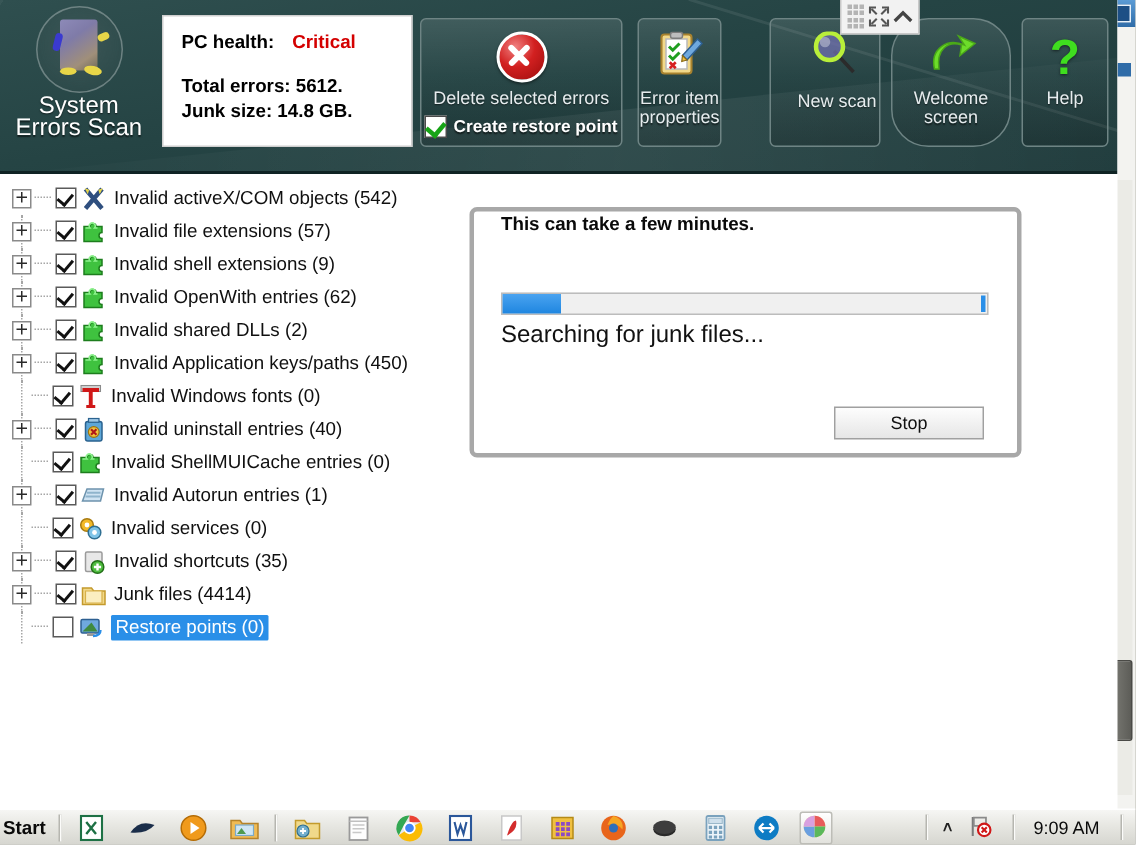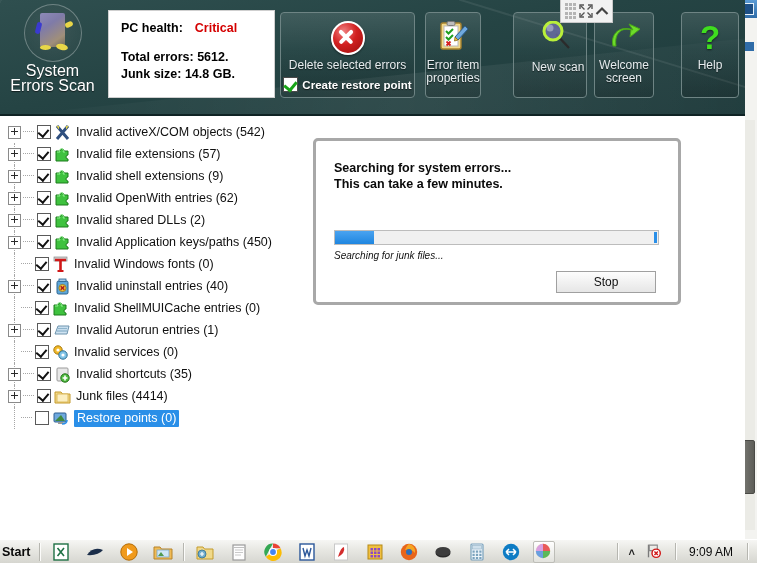--- a/index.html
+++ b/index.html
@@ -209,21 +209,21 @@
   }
   .tb-btn-label {
     font-size: 12px;
     line-height: 13px;
     color: #e6ecee;
     text-shadow: 0 1px 1px rgba(0,0,0,.55);
   }
   #btn-delete { left: 280px; width: 135px; height: 86px; }
   #btn-props  { left: 425px; width: 56px;  height: 86px; }
   #btn-scan   { left: 513px; width: 74px;  height: 86px; padding-left: 16px; }
-  #btn-welcome{ left: 594px; width: 60px;  height: 86px; }
+  #btn-welcome{ left: 594px; width: 80px;  height: 86px; border-radius: 25px; }
   #btn-help   { left: 681px; width: 58px;  height: 86px; }
 
   .icon-x-circle {
     width: 30px; height: 30px;
     margin: 8px auto 4px auto;
     border-radius: 50%;
     background: radial-gradient(circle at 35% 28%, #f08080 0%, #d22020 45%, #9b0d0d 100%);
     border: 2px solid #fff;
     position: relative;
     box-shadow: 0 1px 2px rgba(0,0,0,.5);
@@ -438,23 +438,22 @@
     background: linear-gradient(180deg,#4aa3f0,#1f86e0);
   }
   .progress-edge {
     position: absolute;
     right: 1px; top: 1px;
     width: 3px; height: 11px;
     background: #2a8fe8;
   }
   .dlg-status {
     margin: 5px 0 0 18px;
-    font-size: 10px;
+    font-size: 16px;
     color: #111;
-    font-style: italic;
   }
   .dlg-stop {
     position: absolute;
     left: 240px; top: 130px;
     width: 100px; height: 22px;
     background: linear-gradient(180deg,#fdfdfd,#e6e6e6);
     border: 1px solid #a0a0a0;
     font-size: 12px;
     color: #101010;
     font-family: "Liberation Sans", sans-serif;
@@ -823,21 +822,20 @@
             <path d="M3 11 L9 5 L13 11 Z" fill="#3f8a3f"></path>
             <rect x="6" y="12" width="5" height="2" fill="#9a9a9a"></rect>
             <path d="M10 14 q5 0 5 -4" fill="none" stroke="#2a8fe8" stroke-width="1.6"></path>
           </svg>
         </span>
         <span class="t-label">Restore points (0)</span>
       </div>
     </div>
 
     <div class="dialog">
-      <div class="dlg-title">Searching for system errors...</div>
       <div class="dlg-title" style="margin-top:0">This can take a few minutes.</div>
       <div class="progress-outer">
         <div class="progress-fill" id="progress-fill" style="width: 12%;"></div>
         <div class="progress-edge"></div>
       </div>
       <div class="dlg-status">Searching for junk files...</div>
       <button class="dlg-stop">Stop</button>
     </div>
   </div>
 

